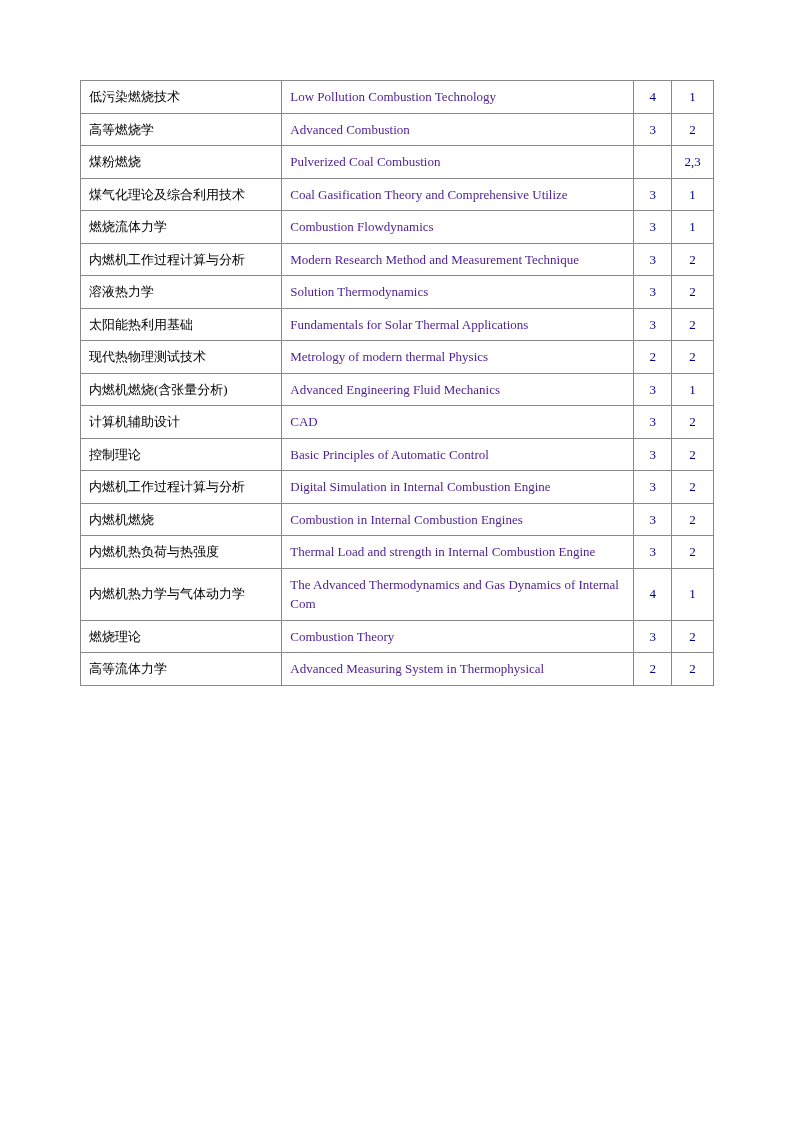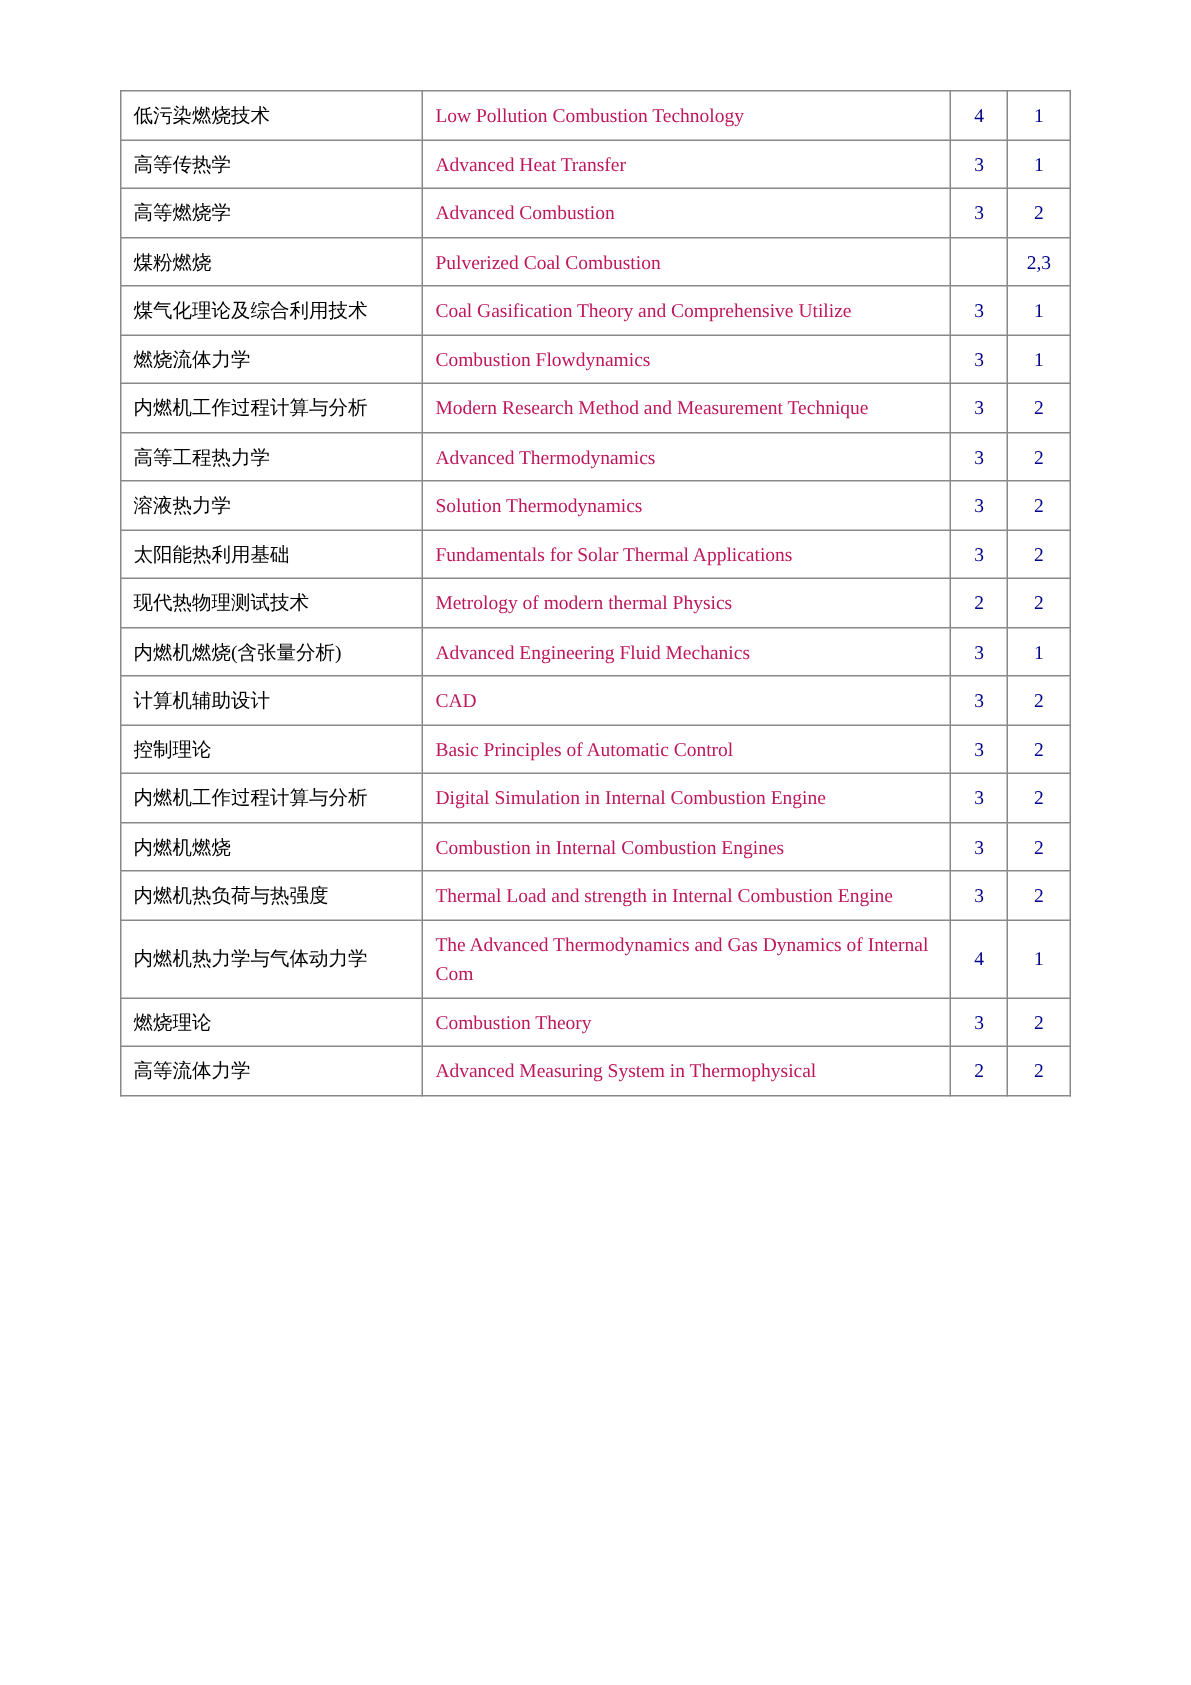--- a/index.html
+++ b/index.html
@@ -9,36 +9,37 @@
       font-size: 13px;
       color: #000;
       width: 794px;
       min-height: 1123px;
       padding: 60px 80px;
     }
     table {
       width: 100%;
       border-collapse: collapse;
       border: 1.5px solid #555;
+      margin-top: 20px;
     }
     td {
       border: 1px solid #888;
       padding: 6px 8px;
       vertical-align: middle;
       line-height: 1.5;
     }
     td.col-cn {
       width: 160px;
       font-size: 13px;
       color: #000;
     }
     td.col-en {
       width: 280px;
       font-size: 13px;
-      color: #be185d;
+      color: #4c1d95;
     }
     td.col-num {
       width: 30px;
       text-align: center;
       font-size: 13px;
       color: #00008b;
     }
     td.col-sem {
       width: 30px;
       text-align: center;
@@ -48,26 +49,20 @@
   </style>
 </head>
 <body>
 
 <table>
   <tbody id="table-body">
   <tr>
         <td class="col-cn">低污染燃烧技术</td>
         <td class="col-en">Low Pollution Combustion Technology</td>
         <td class="col-num">4</td>
-        <td class="col-sem">1</td>
-      </tr>
-      <tr>
-        <td class="col-cn">高等传热学</td>
-        <td class="col-en">Advanced Heat Transfer</td>
-        <td class="col-num">3</td>
         <td class="col-sem">1</td>
       </tr>
       <tr>
         <td class="col-cn">高等燃烧学</td>
         <td class="col-en">Advanced Combustion</td>
         <td class="col-num">3</td>
         <td class="col-sem">2</td>
       </tr>
       <tr>
         <td class="col-cn">煤粉燃烧</td>
@@ -83,26 +78,20 @@
       </tr>
       <tr>
         <td class="col-cn">燃烧流体力学</td>
         <td class="col-en">Combustion Flowdynamics</td>
         <td class="col-num">3</td>
         <td class="col-sem">1</td>
       </tr>
       <tr>
         <td class="col-cn">内燃机工作过程计算与分析</td>
         <td class="col-en">Modern Research Method and Measurement Technique</td>
-        <td class="col-num">3</td>
-        <td class="col-sem">2</td>
-      </tr>
-      <tr>
-        <td class="col-cn">高等工程热力学</td>
-        <td class="col-en">Advanced Thermodynamics</td>
         <td class="col-num">3</td>
         <td class="col-sem">2</td>
       </tr>
       <tr>
         <td class="col-cn">溶液热力学</td>
         <td class="col-en">Solution Thermodynamics</td>
         <td class="col-num">3</td>
         <td class="col-sem">2</td>
       </tr>
       <tr>

